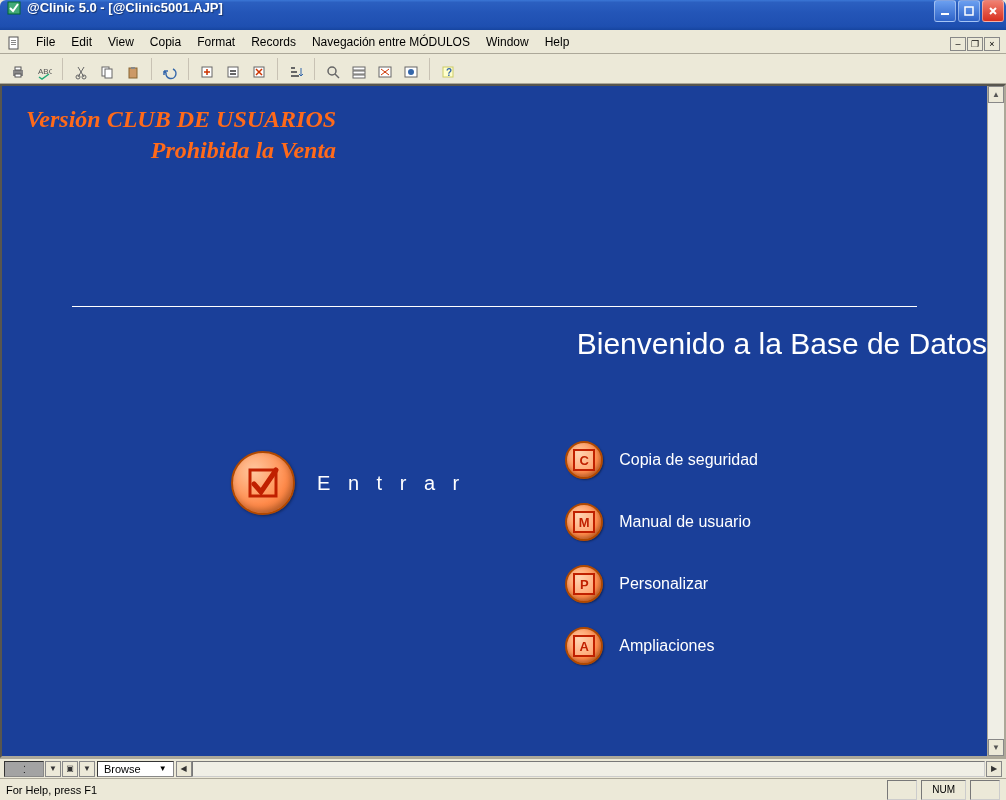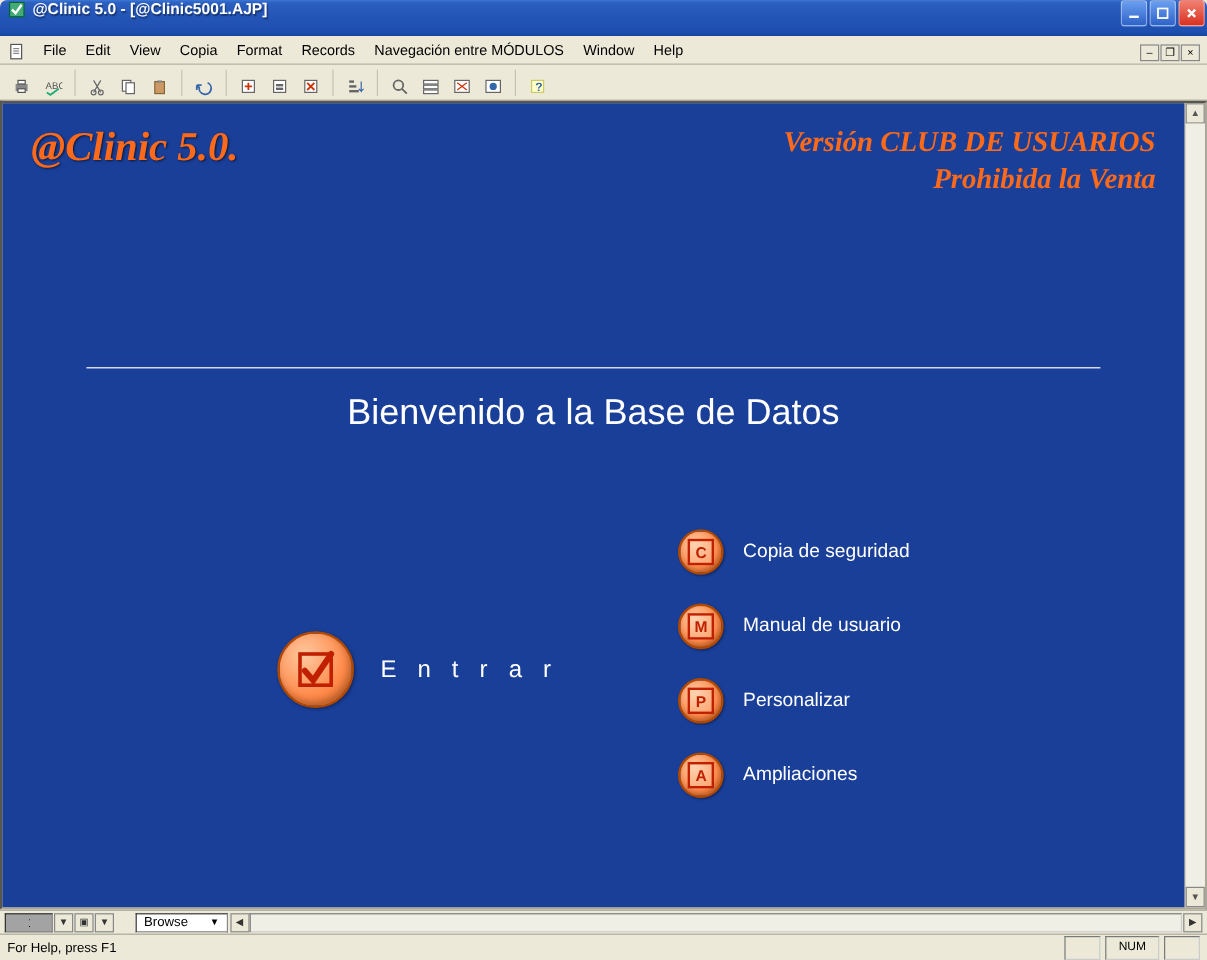--- a/index.html
+++ b/index.html
@@ -94,26 +94,26 @@
     .brand-right {
       text-align:right;
       font-family: Georgia, serif;
       font-style: italic;
       font-weight:bold;
       font-size: 24px;
       color:#ff6a1a;
       line-height:1.3;
     }
     
-    .welcome-area{ margin-top: 130px; text-align:center; }
+    .welcome-area{ margin-top: 130px; text-align:right; }
     .hr-line { height:1px; background:#fff; margin: 0 70px 20px 70px; }
     .welcome { color:#fff; font-size:30px; font-weight:normal; font-family: Arial, sans-serif;}
     
     .actions { margin-top: 80px; display:flex; justify-content:center; gap: 100px; }
-    .left-col { display:flex; flex-direction:row; gap: 90px; padding-top:10px;}
+    .left-col { display:flex; flex-direction:column; gap: 90px; padding-top:10px;}
     .big-btn { display:flex; align-items:center; gap: 22px; cursor:pointer;}
     .big-circle {
       width:64px;height:64px;border-radius:50%;
       background: radial-gradient(circle at 35% 30%, #ffc8a0, #ff8a4a 60%, #e06820);
       border: 2px solid #b04800;
       display:flex;align-items:center;justify-content:center;
       box-shadow: inset -2px -3px 6px rgba(0,0,0,.25), 1px 1px 3px rgba(0,0,0,.4);
     }
     .big-btn-label { color:#fff; font-size:20px; letter-spacing: 6px; font-family: Arial, sans-serif;}
     .right-col { display:flex; flex-direction:column; gap: 24px; }
@@ -127,21 +127,21 @@
     }
     .small-inner { width:22px;height:22px;border:2px solid #c02000;display:flex;align-items:center;justify-content:center;font-weight:bold;color:#c02000;font-size:13px;background:rgba(255,240,220,.3);}
     .small-btn-label { color:#fff; font-size:16px; font-family: Arial, sans-serif;}
     
     .bottombar {
       height: 20px; background:#ece9d8; border-top:1px solid #aca899;
       display:flex;align-items:center;padding:0 4px;font-size:11px;gap:0;
     }
     .zoom-box{width:40px;height:16px;border:1px inset #888;background:#a3a3a3;padding:0 18px;font-size:11px;}
     .mini-btn{width:16px;height:16px;border:1px solid #888;background:#ece9d8;display:flex;align-items:center;justify-content:center;font-size:8px;color:#333;cursor:pointer;margin-left:1px;}
-    .browse-box{height:16px;border:1px inset #888;background:#fff;padding:0 6px;margin-left:18px;display:flex;align-items:center;font-size:11px;}
+    .browse-box{height:16px;border:1px inset #888;background:#fff;padding:0 6px;margin-left:2px;display:flex;align-items:center;font-size:11px;}
     .statusbar {
       height: 22px; background:#ece9d8; border-top:1px solid #aca899;
       display:flex;align-items:center;padding:0 6px;font-size:11px;
     }
     .status-left{flex:1;}
     .status-well{border:1px inset #ccc;height:20px;padding:0 10px;display:flex;align-items:center;margin-left:4px;font-size:10px;min-width:30px;}
   </style>
 </head>
 <body>
 
@@ -297,21 +297,20 @@
       <svg width="16" height="16">
         <rect x="3" y="3" width="10" height="10" fill="#ffc" stroke="#cc6"></rect>
         <text x="6" y="12" font-size="10" font-weight="bold" fill="#36a">?</text>
       </svg>
     </div>
 </div>
 
 <div class="content-frame">
   <div class="content">
     <div class="brand">
-      <div class="brand-left">@Clinic 5.0.</div>
       <div class="brand-right">
         <div>Versión CLUB DE USUARIOS</div>
         <div>Prohibida la Venta</div>
       </div>
     </div>
     <div class="welcome-area">
       <div class="hr-line"></div>
       <div class="welcome">Bienvenido a la Base de Datos</div>
     </div>
     <div class="actions">

